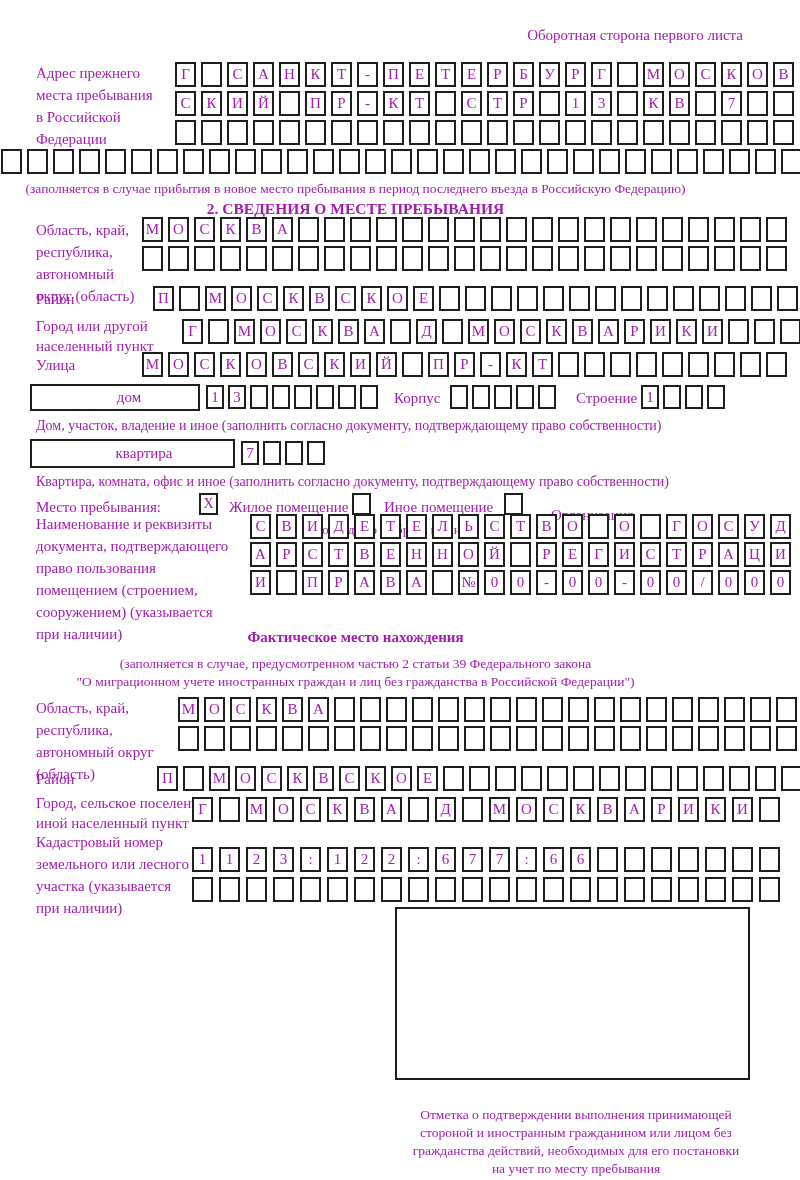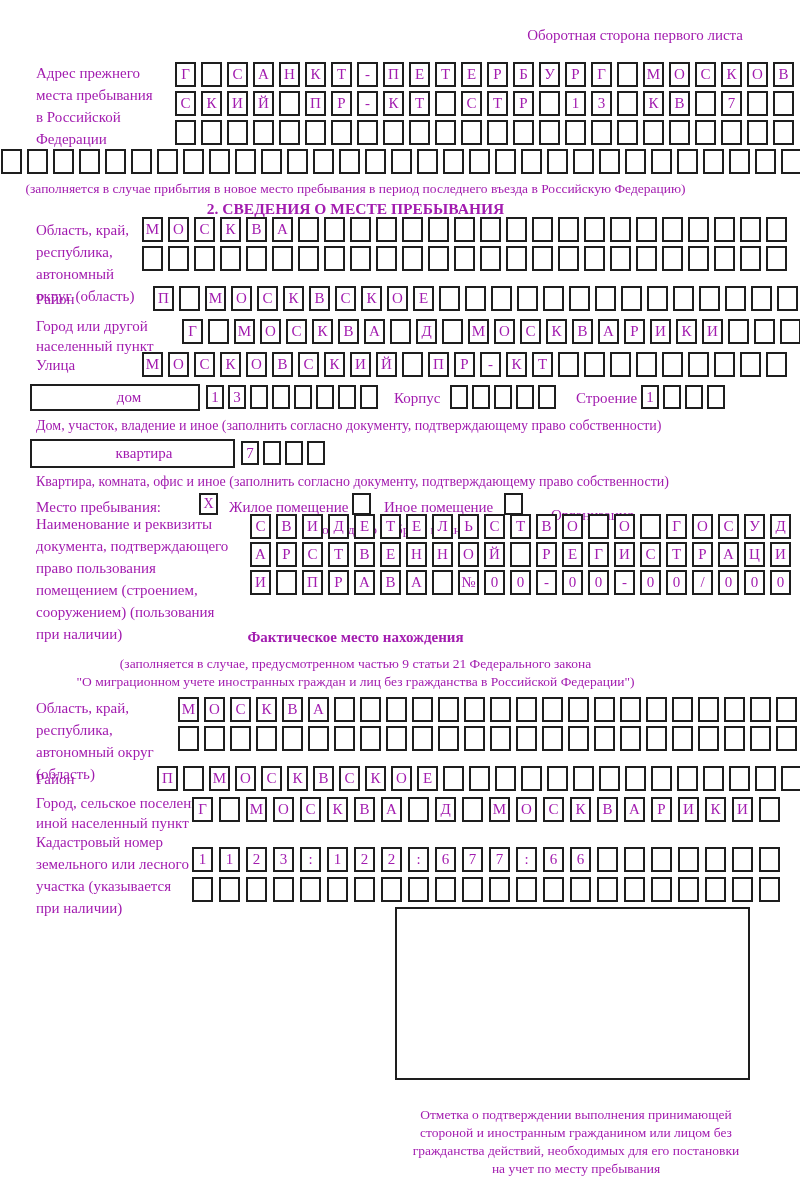--- a/index.html
+++ b/index.html
@@ -352,21 +352,21 @@
       <span></span>
     </div>
   <div class="abs label" style="left:551px;top:496px;margin-top:8px;">Организация</div>
   <div class="abs note" style="left:0;top:521px;width:780px;text-align:center;">(Необходимо выбрать нужное)</div>
 
   <div class="abs label" style="left:36px;top:513px;">
       <div>Наименование и реквизиты</div>
       <div>документа, подтверждающего</div>
       <div>право пользования</div>
       <div>помещением (строением,</div>
-      <div>сооружением) (пользования</div>
+      <div>сооружением) (указывается</div>
       <div>при наличии)</div>
     </div>
   <div class="abs cells" style="left:250px;top:514px;">
       <span class="cell">С</span>
       <span class="cell">В</span>
       <span class="cell">И</span>
       <span class="cell">Д</span>
       <span class="cell">Е</span>
       <span class="cell">Т</span>
       <span class="cell">Е</span>
@@ -426,21 +426,21 @@
       <span class="cell">-</span>
       <span class="cell">0</span>
       <span class="cell">0</span>
       <span class="cell">/</span>
       <span class="cell">0</span>
       <span class="cell">0</span>
       <span class="cell">0</span>
     </div>
 
   <div class="abs title center" style="top:629px;font-size:15px;">Фактическое место нахождения</div>
-  <div class="abs note center" style="top:655px;">(заполняется в случае, предусмотренном частью 9 статьи 21 Федерального закона</div>
+  <div class="abs note center" style="top:655px;">(заполняется в случае, предусмотренном частью 2 статьи 39 Федерального закона</div>
   <div class="abs note center" style="top:673px;">"О миграционном учете иностранных граждан и лиц без гражданства в Российской Федерации")</div>
 
   <div class="abs label" style="left:36px;top:697px;">
       <div>Область, край,</div>
       <div>республика,</div>
       <div>автономный округ</div>
       <div>(область)</div>
     </div>
   <div class="abs cells" style="left:178px;top:697px;">
       <span class="cell">М</span>

